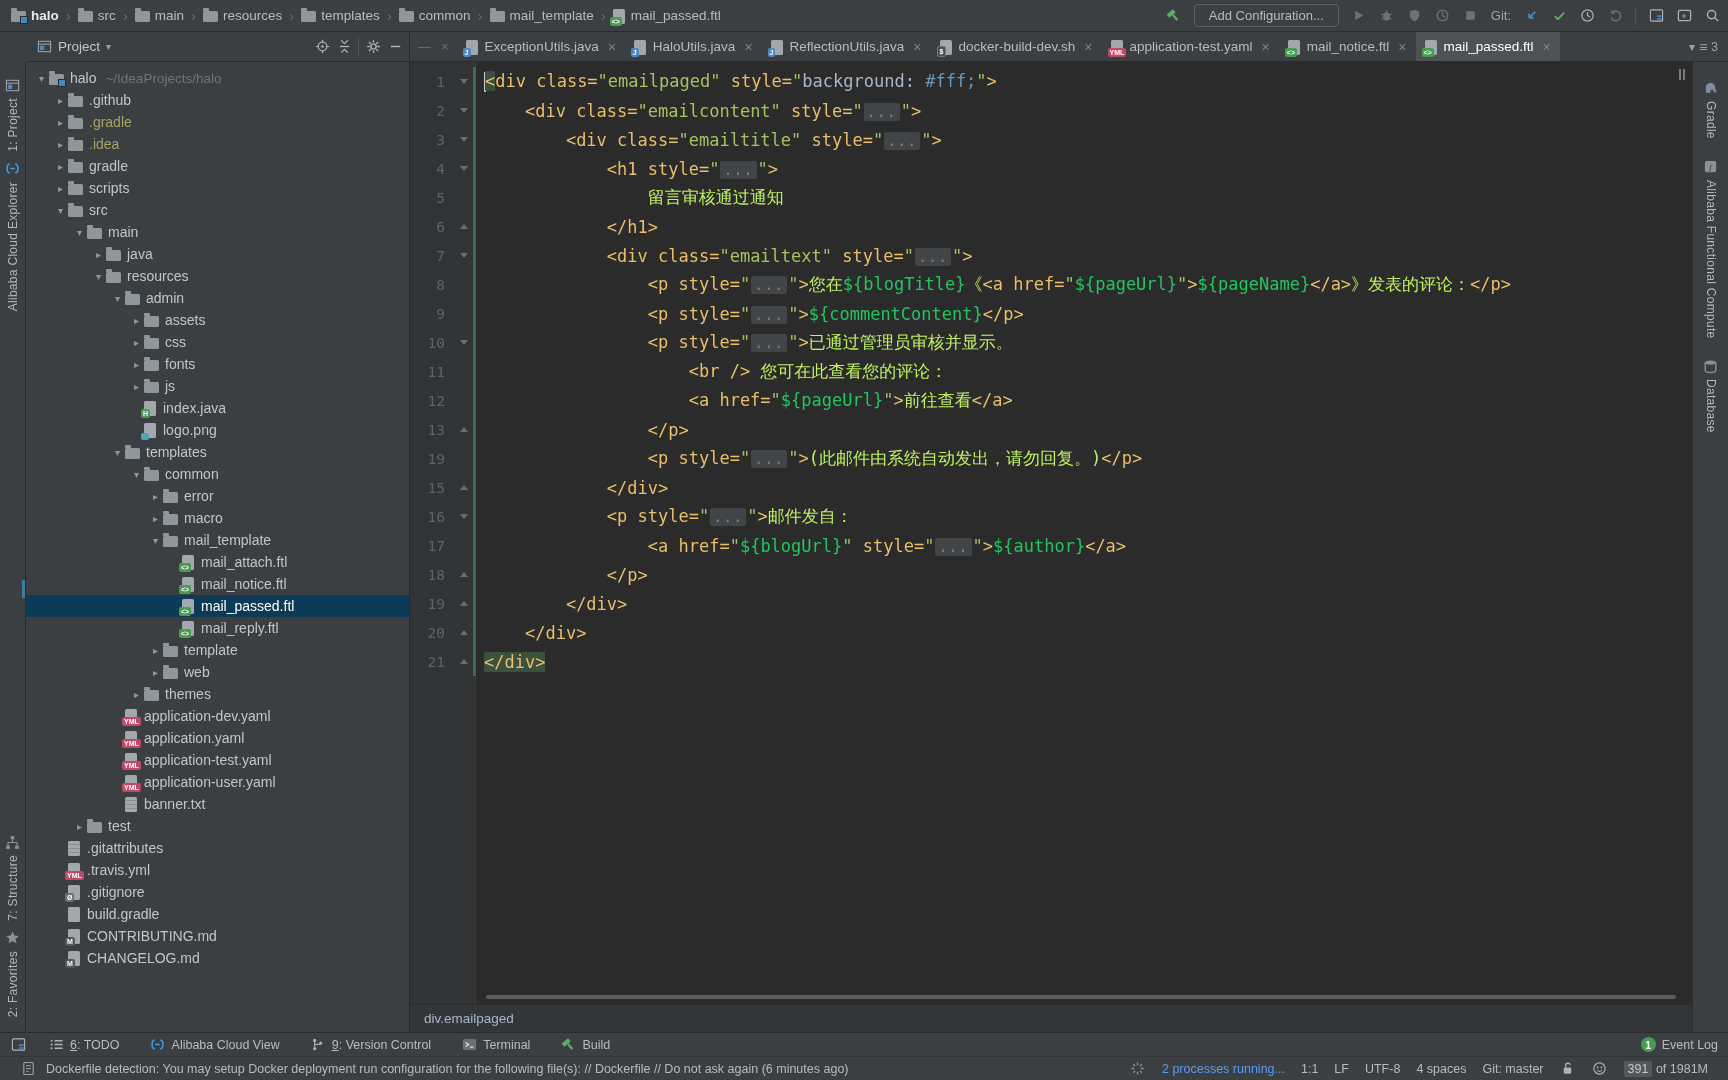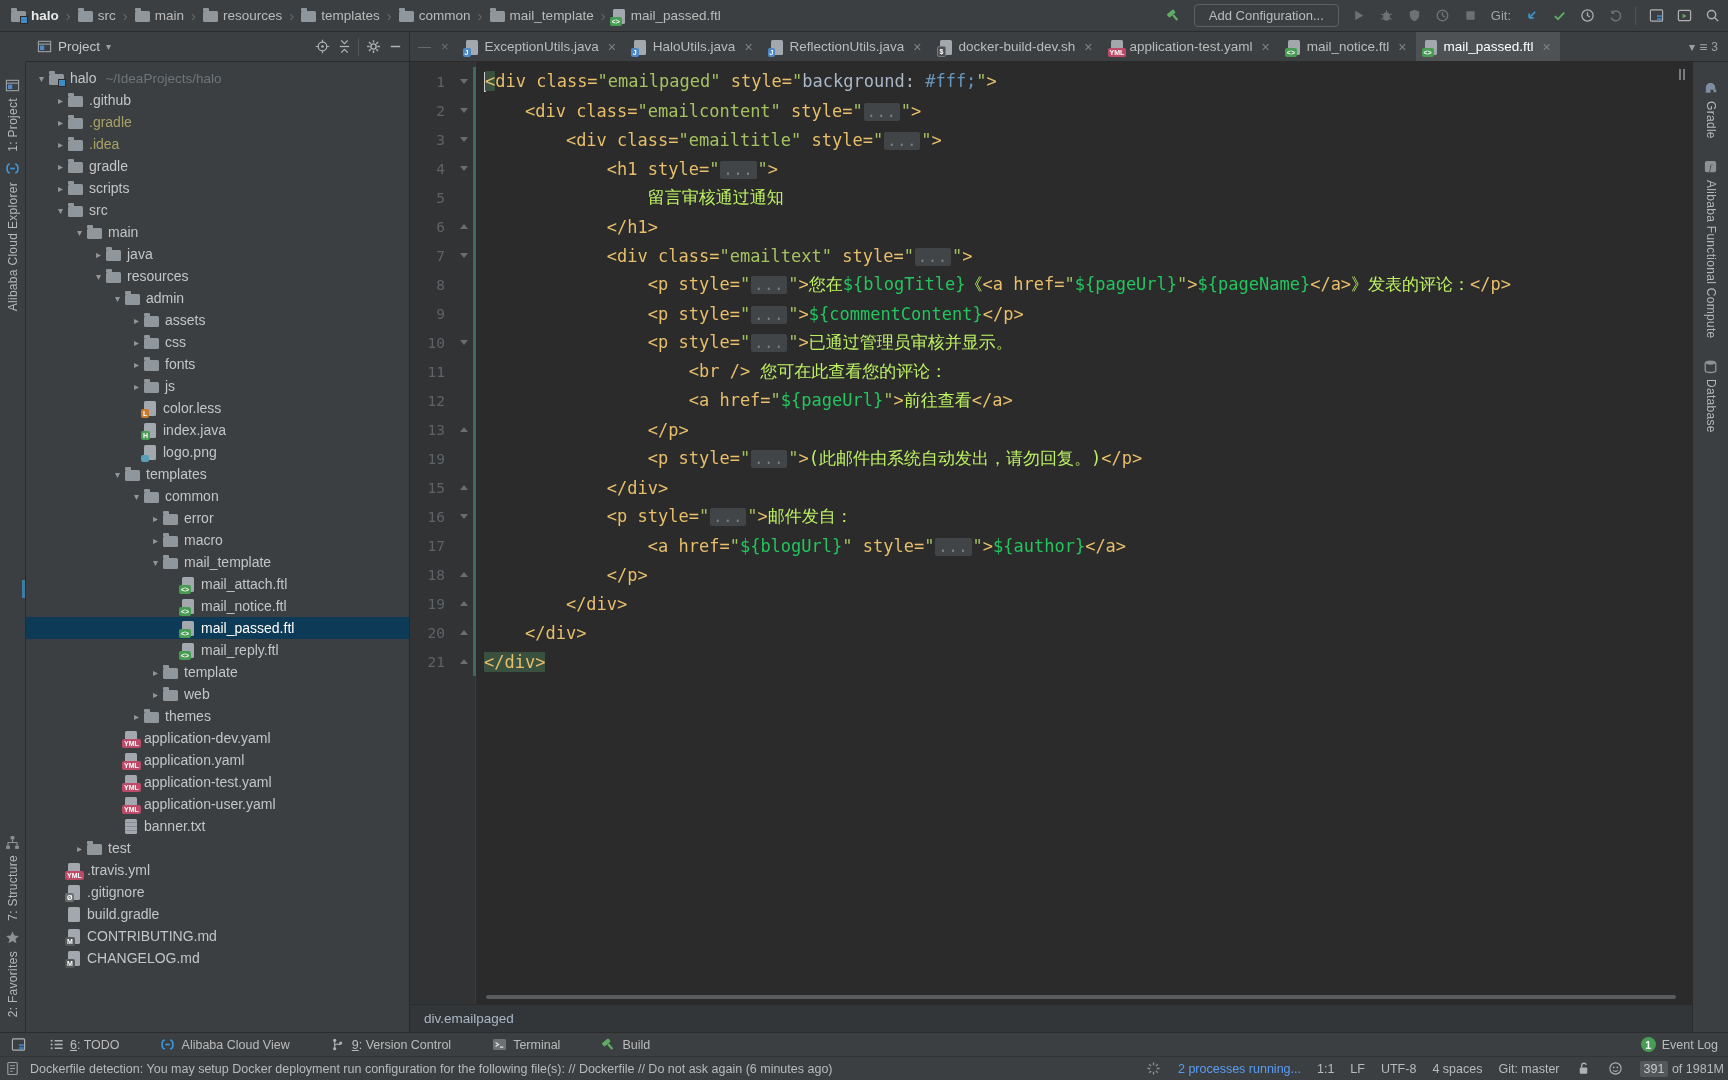--- a/index.html
+++ b/index.html
@@ -91,21 +91,21 @@
   #stripe-right .stripe-btn{margin:10px 0}
 
   
   #bottom-toolbar{position:absolute;left:0;right:0;bottom:24px;height:24px;background:#3c3f41;border-top:1px solid #2b2b2b;
     display:flex;align-items:center;padding:0 10px;gap:22px;font-size:12.5px}
   .bt-item{display:flex;align-items:center;gap:6px;color:#bbbbbb}
   #event-log{margin-left:auto;display:flex;align-items:center;gap:6px}
   #event-badge{width:15px;height:15px;border-radius:50%;background:#499C54;color:#fff;font-size:10.5px;font-weight:bold;
     display:flex;align-items:center;justify-content:center}
   #status-bar{position:absolute;left:0;right:0;bottom:0;height:24px;background:#3c3f41;border-top:1px solid #333537;
-    display:flex;align-items:center;padding:0 4px;font-size:12.5px;color:#b8babc}
+    display:flex;align-items:center;padding:0 20px;font-size:12.5px;color:#b8babc}
   #status-left{display:flex;align-items:center;gap:10px;min-width:0}
   #status-right{margin-left:auto;display:flex;align-items:center;gap:16px;flex:none}
   .st-link{color:#589df6}
   .mem-used{background:#54585a;padding:1px 4px;border-radius:2px;color:#c6c8ca}
 </style>
 </head>
 <body>
 
 <header id="main-toolbar">
   <div id="crumbs">
@@ -464,28 +464,20 @@
       </div>
       <div class="trow " style="padding-left:103px">
         <span class="tarrow">▸</span>
         <span class="fold-ic "></span>
         <span class="tlabel ">js</span>
       </div>
       <div class="trow " style="padding-left:103px">
         <span class="tarrow"></span>
         <span class="file-ic">
           <i class="pg "></i>
-          <i class="bdg b-less">L</i>
-        </span>
-        <span class="tlabel ">color.less</span>
-      </div>
-      <div class="trow " style="padding-left:103px">
-        <span class="tarrow"></span>
-        <span class="file-ic">
-          <i class="pg "></i>
           <i class="bdg b-html">H</i>
         </span>
         <span class="tlabel ">index.java</span>
       </div>
       <div class="trow " style="padding-left:103px">
         <span class="tarrow"></span>
         <span class="file-ic">
           <i class="pg "></i>
           <i class="bdg b-img"></i>
         </span>
@@ -599,20 +591,27 @@
         <span class="tarrow"></span>
         <span class="file-ic">
           <i class="pg lines"></i>
         </span>
         <span class="tlabel ">banner.txt</span>
       </div>
       <div class="trow " style="padding-left:46px">
         <span class="tarrow">▸</span>
         <span class="fold-ic "></span>
         <span class="tlabel ">test</span>
+      </div>
+      <div class="trow " style="padding-left:27px">
+        <span class="tarrow"></span>
+        <span class="file-ic">
+          <i class="pg lines"></i>
+        </span>
+        <span class="tlabel ">.gitattributes</span>
       </div>
       <div class="trow " style="padding-left:27px">
         <span class="tarrow"></span>
         <span class="file-ic">
           <i class="pg "></i>
           <i class="bdg b-yml">YML</i>
         </span>
         <span class="tlabel ">.travis.yml</span>
       </div>
       <div class="trow " style="padding-left:27px">
@@ -845,21 +844,21 @@
 </div>
 
 <div id="bottom-toolbar">
   <span class="svgic">
       <svg viewBox="0 0 16 16" width="15" height="15">
         <rect x="1.5" y="2" width="13" height="12" rx="1" fill="none" stroke="#afb1b3" stroke-width="1.2"></rect>
         <rect x="8.6" y="7.6" width="5" height="2.2" fill="#3d7dc2"></rect>
         <rect x="8.6" y="10.8" width="5" height="2.2" fill="#3d7dc2"></rect>
       </svg>
     </span>
-  <span id="bt-items" style="display:flex;gap:40px">
+  <span id="bt-items" style="display:flex;gap:30px">
       <span class="bt-item">
         <span class="svgic">
           <svg viewBox="0 0 16 16" width="15" height="15">
             <path d="M6 4h8.5M6 8h8.5M6 12h8.5" stroke="#afb1b3" stroke-width="1.4"></path>
             <circle cx="2.8" cy="4" r="1.1" fill="#afb1b3"></circle>
             <circle cx="2.8" cy="8" r="1.1" fill="#afb1b3"></circle>
             <circle cx="2.8" cy="12" r="1.1" fill="#afb1b3"></circle>
           </svg>
         </span>
         <span><u>6</u>: TODO</span>

